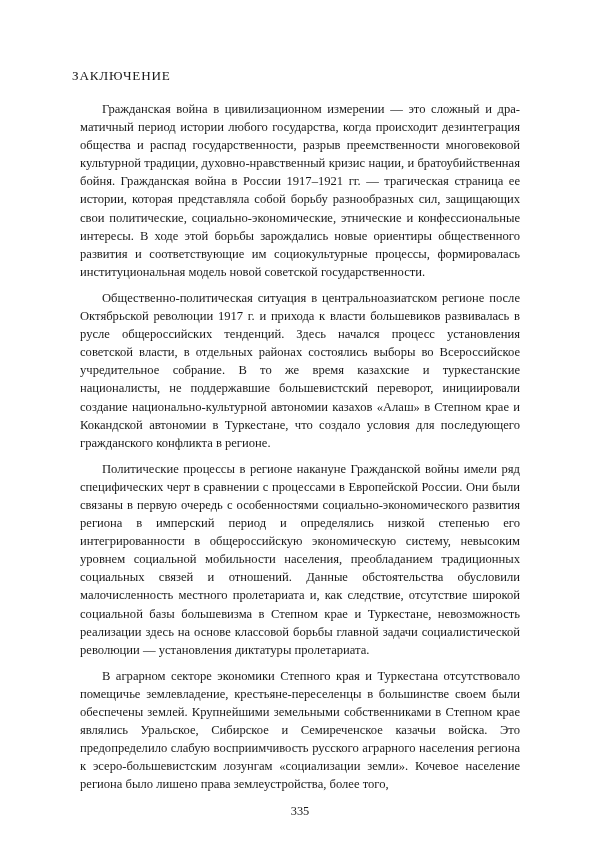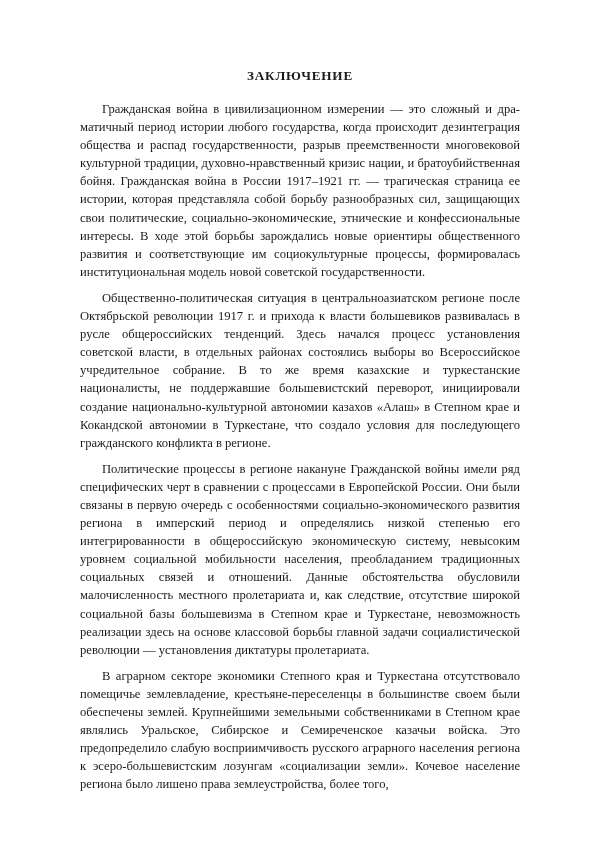--- a/index.html
+++ b/index.html
@@ -15,23 +15,22 @@
     overflow: hidden;
   }
   .page {
     position: relative;
     width: 600px;
     height: 855px;
     box-sizing: border-box;
     padding: 68px 72px 0 72px;
   }
   .chapter-title {
-    text-align: center;
     font-size: 13.2px;
-    font-weight: bold;
+    font-weight: normal;
     letter-spacing: 0.8px;
     margin: 0 0 16px 0;
     font-family: "Liberation Serif", serif;
   }
   .body-text {
     font-size: 12.6px;
     line-height: 18.1px;
     text-align: justify;
     text-justify: inter-word;
     -webkit-hyphens: manual;
@@ -58,14 +57,15 @@
 
   <h1 class="chapter-title">ЗАКЛЮЧЕНИЕ</h1>
 
   <div class="body-text">
     <p>Гражданская война в цивилизационном измерении — это сложный и дра­матичный период истории любого государства, когда происходит дезин­теграция общества и распад государственности, разрыв преемственности многовековой культурной традиции, духовно-нравственный кризис нации, и братоубийственная бойня. Гражданская война в России 1917–1921 гг. — трагическая страница ее истории, которая представляла собой борьбу разно­образных сил, защищающих свои политические, социально-экономические, этнические и конфессиональные интересы. В ходе этой борьбы зарождались новые ориентиры общественного развития и соответствующие им социо­культурные процессы, формировалась институциональная модель новой со­ветской государственности.</p>
     <p>Общественно-политическая ситуация в центральноазиатском регио­не после Октябрьской революции 1917 г. и прихода к власти большевиков развивалась в русле общероссийских тенденций. Здесь начался процесс установления советской власти, в отдельных районах состоялись выборы во Всероссийское учредительное собрание. В то же время казахские и турке­станские националисты, не поддержавшие большевистский переворот, ини­циировали создание национально-культурной автономии казахов «Алаш» в Степном крае и Кокандской автономии в Туркестане, что создало условия для последующего гражданского конфликта в регионе.</p>
     <p>Политические процессы в регионе накануне Гражданской войны имели ряд специфических черт в сравнении с процессами в Европейской России. Они были связаны в первую очередь с особенностями социально-экономи­ческого развития региона в имперский период и определялись низкой сте­пенью его интегрированности в общероссийскую экономическую систему, невысоким уровнем социальной мобильности населения, преобладанием традиционных социальных связей и отношений. Данные обстоятельства об­условили малочисленность местного пролетариата и, как следствие, отсут­ствие широкой социальной базы большевизма в Степном крае и Туркестане, невозможность реализации здесь на основе классовой борьбы главной зада­чи социалистической революции — установления диктатуры пролетариата.</p>
     <p>В аграрном секторе экономики Степного края и Туркестана отсутство­вало помещичье землевладение, крестьяне-переселенцы в большинстве сво­ем были обеспечены землей. Крупнейшими земельными собственниками в Степном крае являлись Уральское, Сибирское и Семиреченское казачьи во­йска. Это предопределило слабую восприимчивость русского аграрного на­селения региона к эсеро-большевистским лозунгам «социализации земли». Кочевое население региона было лишено права землеустройства, более того,</p>
   </div>
 
+  <div class="page-number">335</div>
 
 </div>
 
 </body></html>

